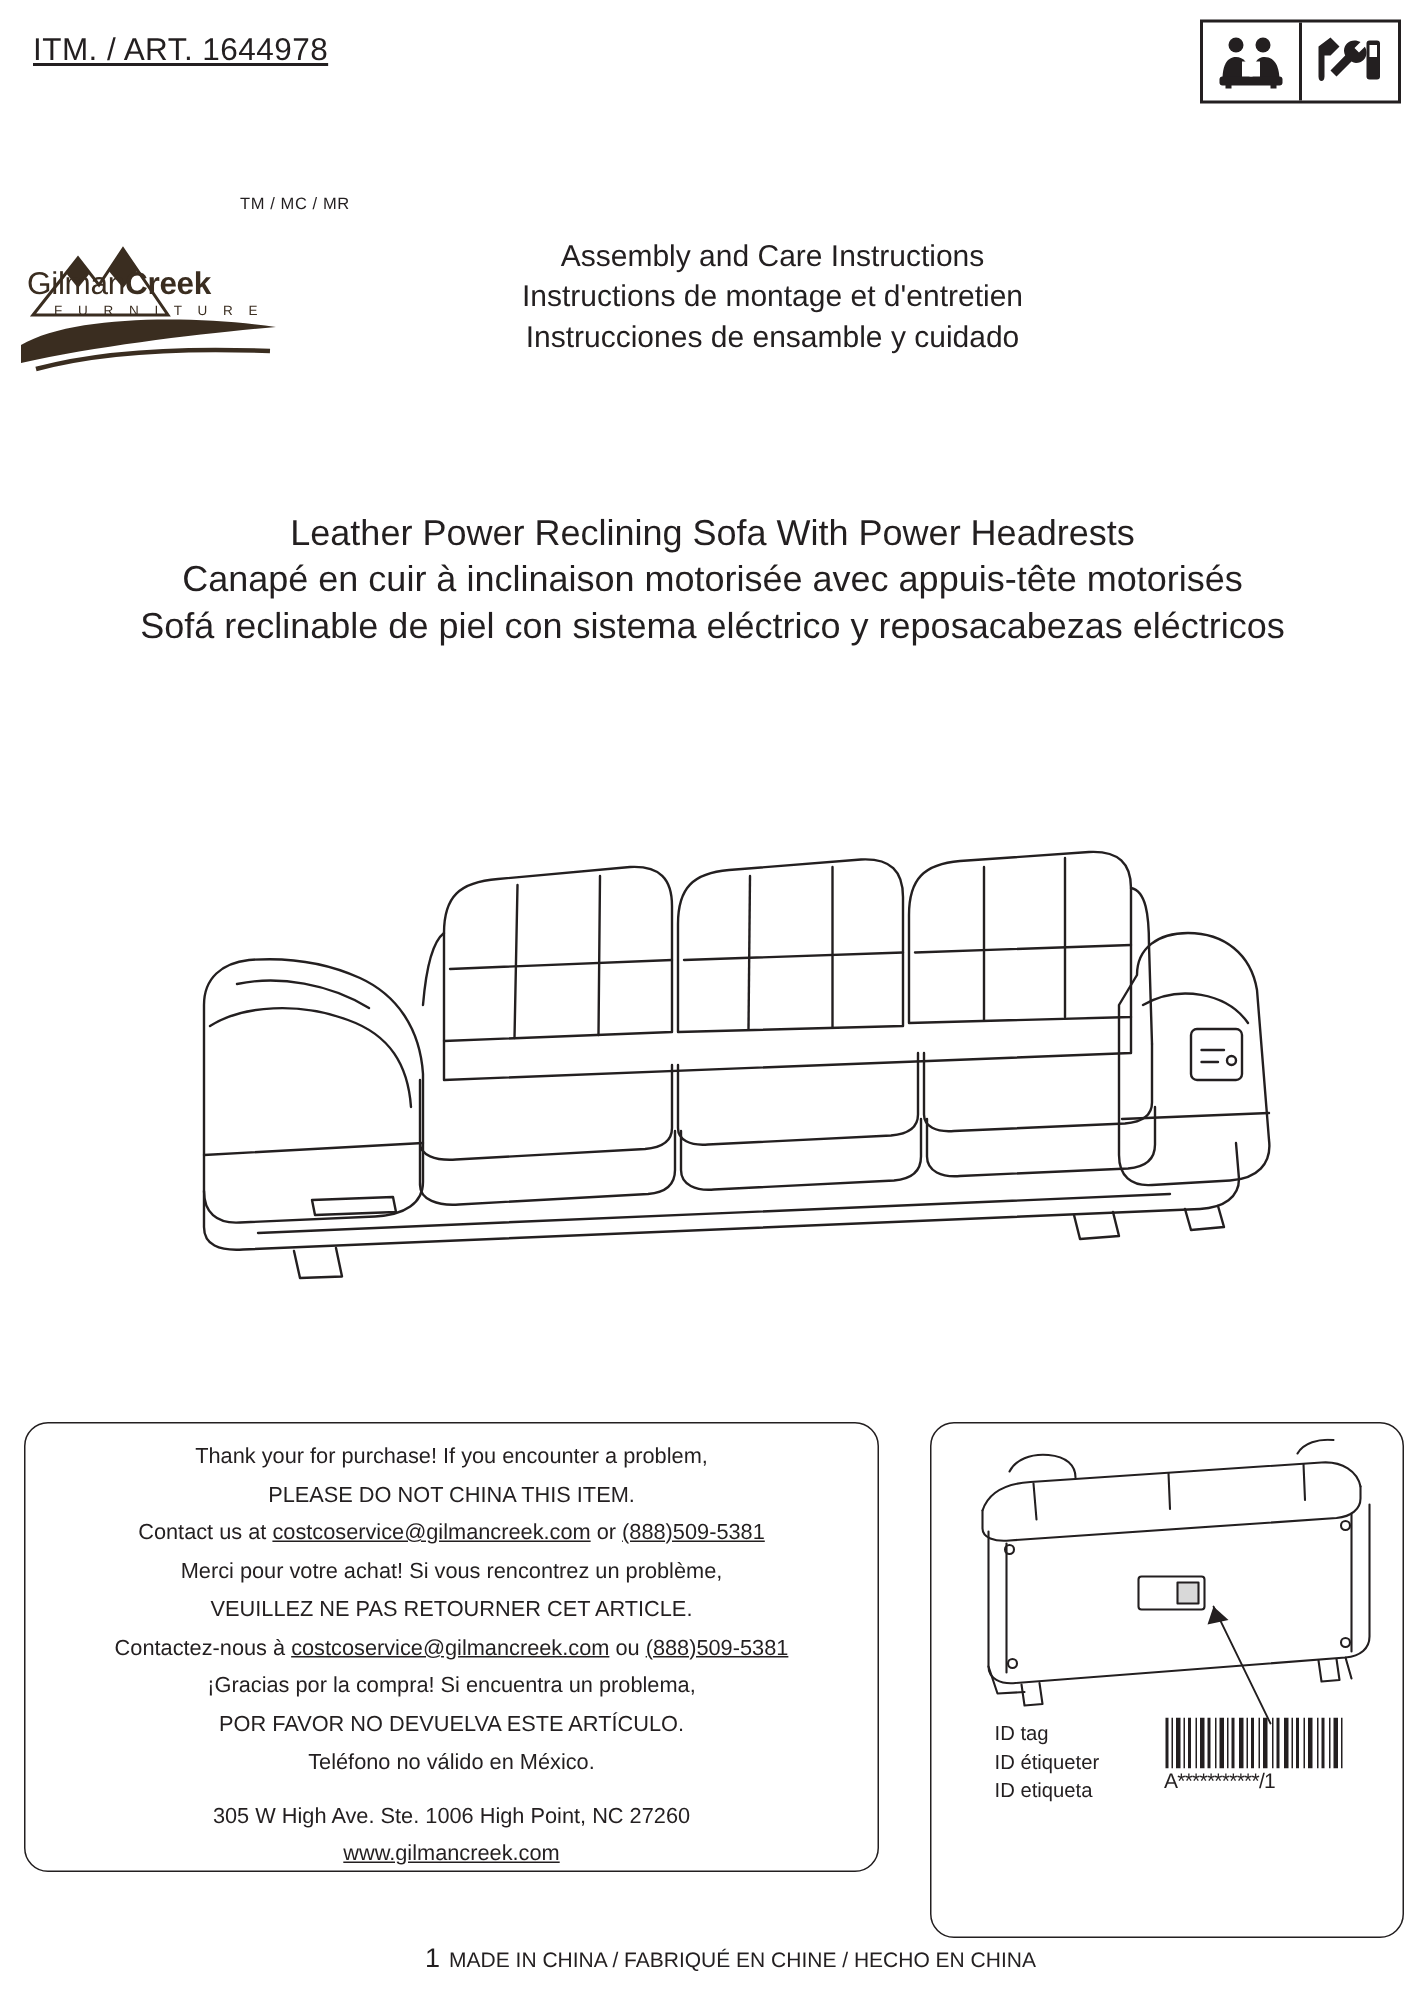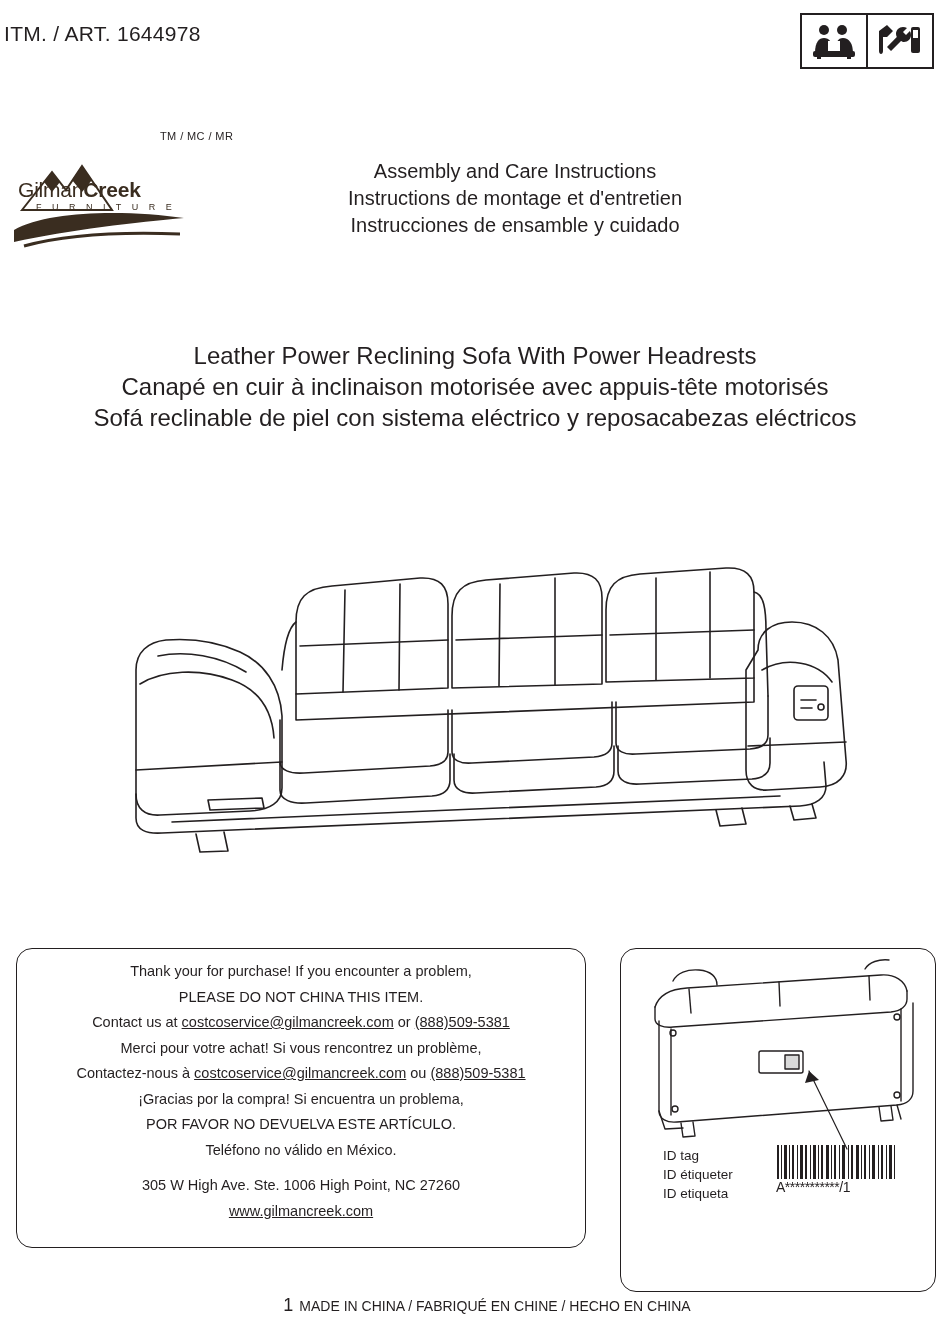--- a/index.html
+++ b/index.html
@@ -12,25 +12,26 @@
     background: #ffffff;
     font-family: "Liberation Sans", sans-serif;
     color: #231f20;
     position: relative;
     overflow: hidden;
   }
 
   
   .item-number {
     position: absolute;
-    left: 4px;
+    left: 22px;
     top: 22px;
     font-size: 21px;
     letter-spacing: 0.3px;
     color: #231f20;
+    text-decoration: underline;
   }
   .icon-box {
     position: absolute;
     right: 16px;
     top: 13px;
     width: 130px;
     height: 52px;
     border: 2px solid #231f20;
     display: flex;
   }
@@ -313,20 +314,21 @@
   </svg>
 </div>
 
 <div class="contact-box">
   <p>Thank your for purchase! If you encounter a problem,</p>
   <p>PLEASE DO NOT CHINA THIS ITEM.</p>
   <p>
     <span>Contact us at </span><span class="linkish">costcoservice@gilmancreek.com</span><span> or </span><span class="linkish">(888)509-5381</span>
   </p>
   <p>Merci pour votre achat! Si vous rencontrez un problème,</p>
+  <p>VEUILLEZ NE PAS RETOURNER CET ARTICLE.</p>
   <p>
     <span>Contactez-nous à </span><span class="linkish">costcoservice@gilmancreek.com</span><span> ou </span><span class="linkish">(888)509-5381</span>
   </p>
   <p>¡Gracias por la compra! Si encuentra un problema,</p>
   <p>POR FAVOR NO DEVUELVA ESTE ARTÍCULO.</p>
   <p>Teléfono no válido en México.</p>
   <div class="spacer"></div>
   <p>305 W High Ave. Ste. 1006 High Point, NC 27260</p>
   <p><span class="linkish">www.gilmancreek.com</span></p>
 </div>

